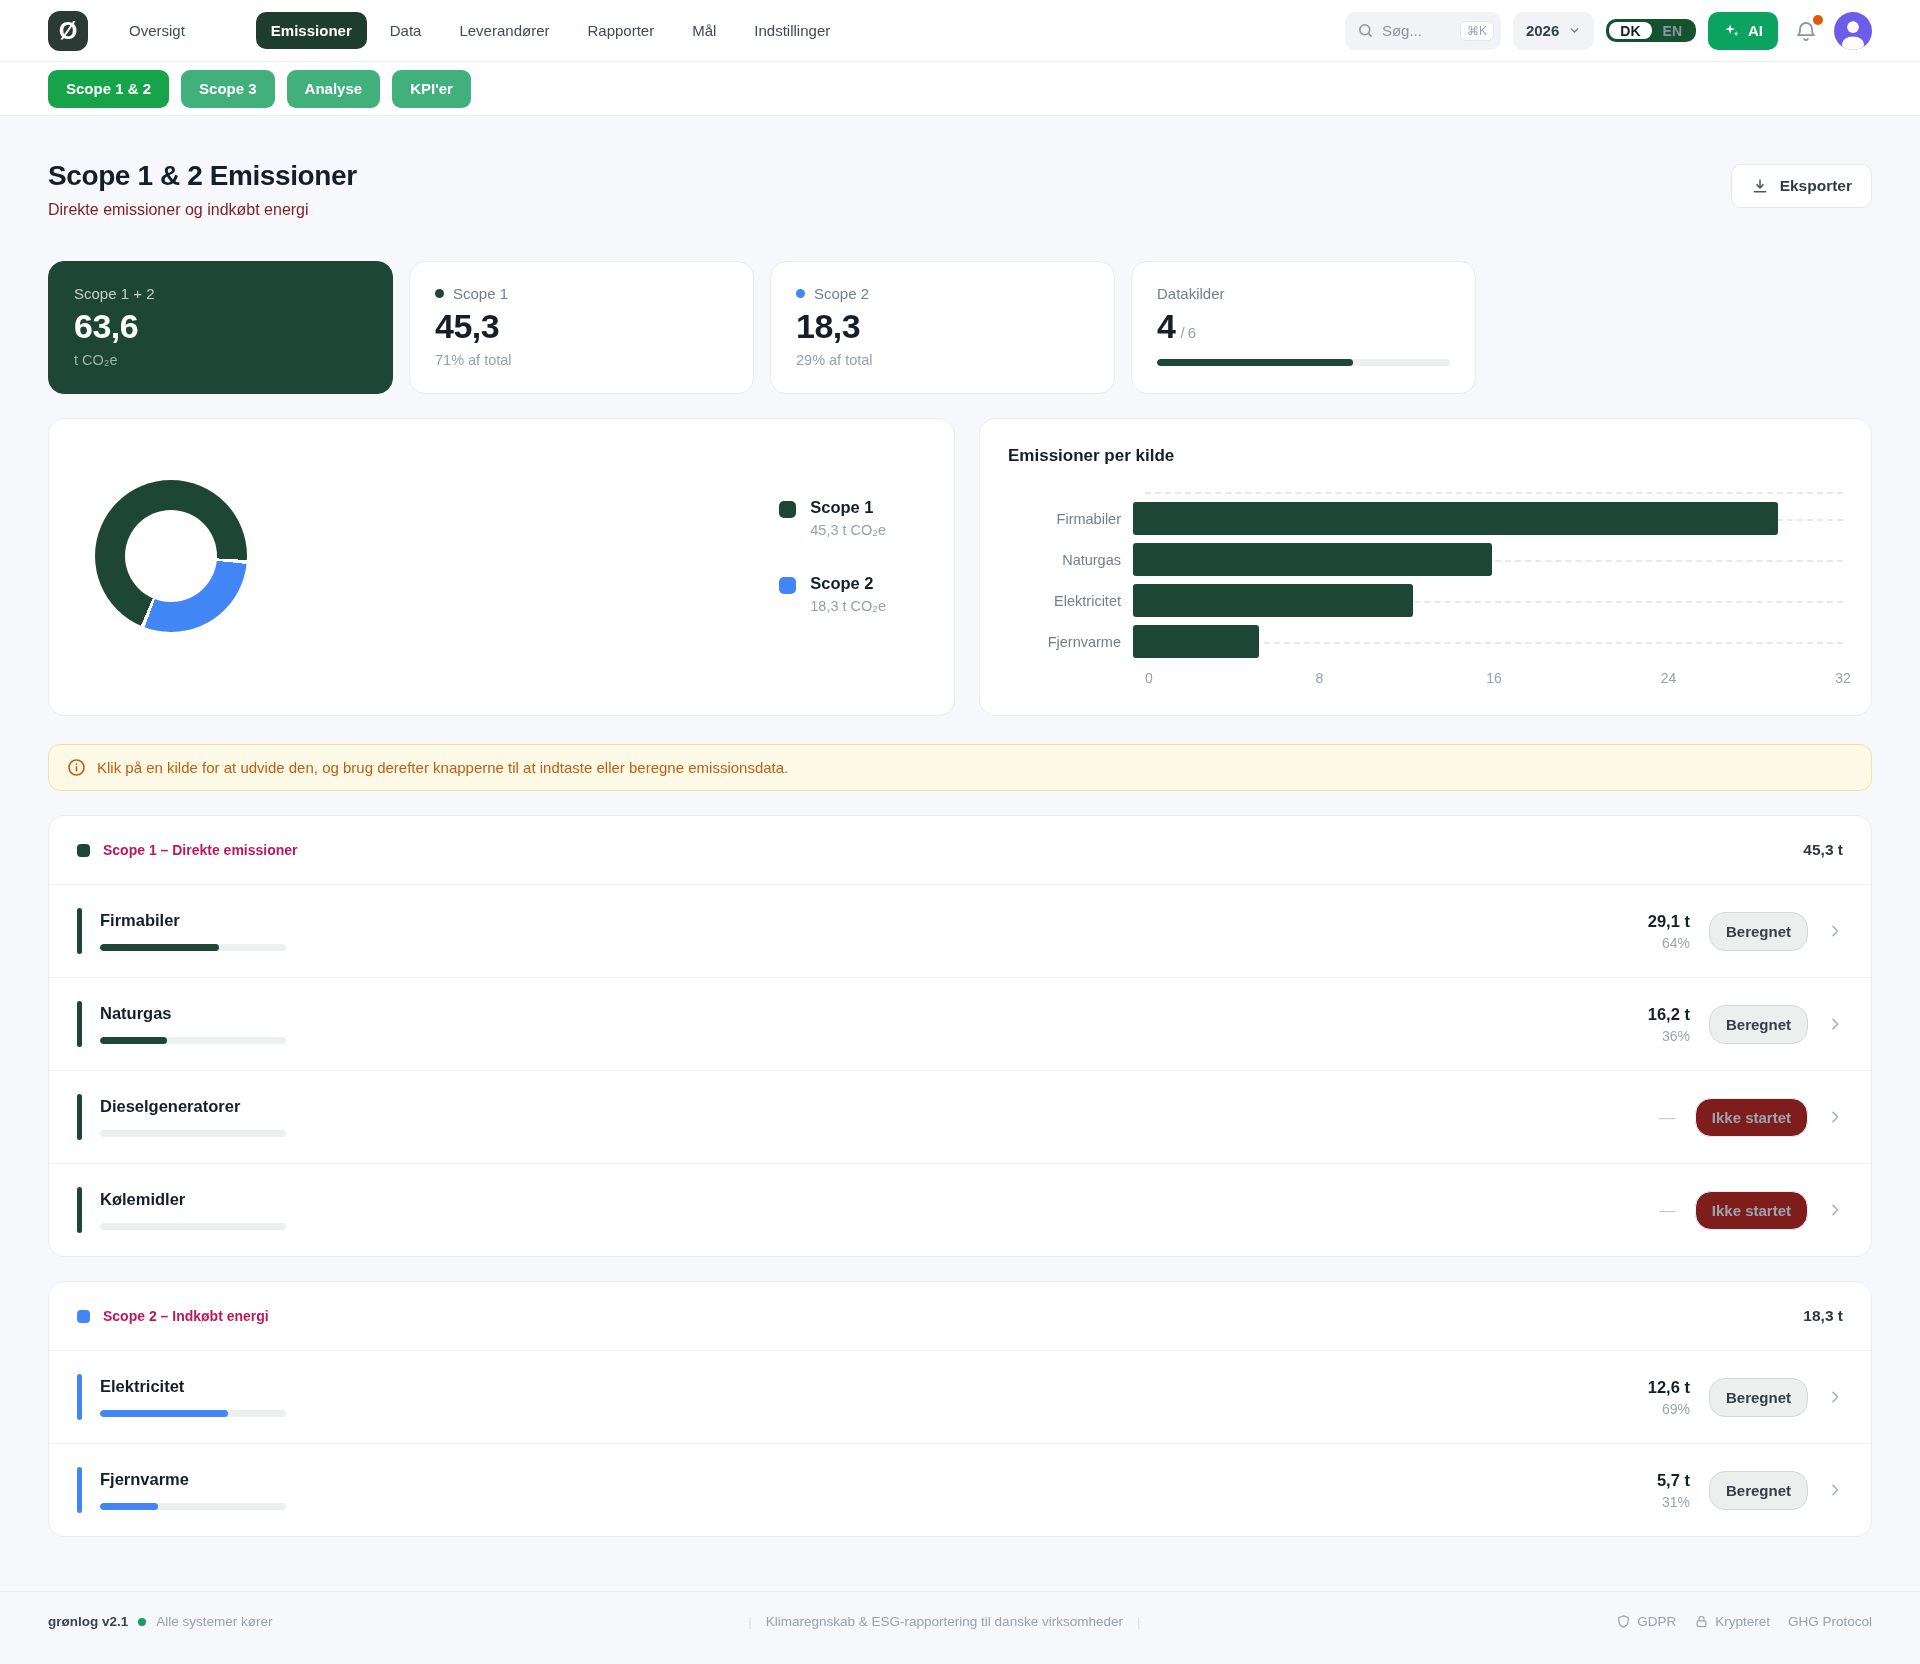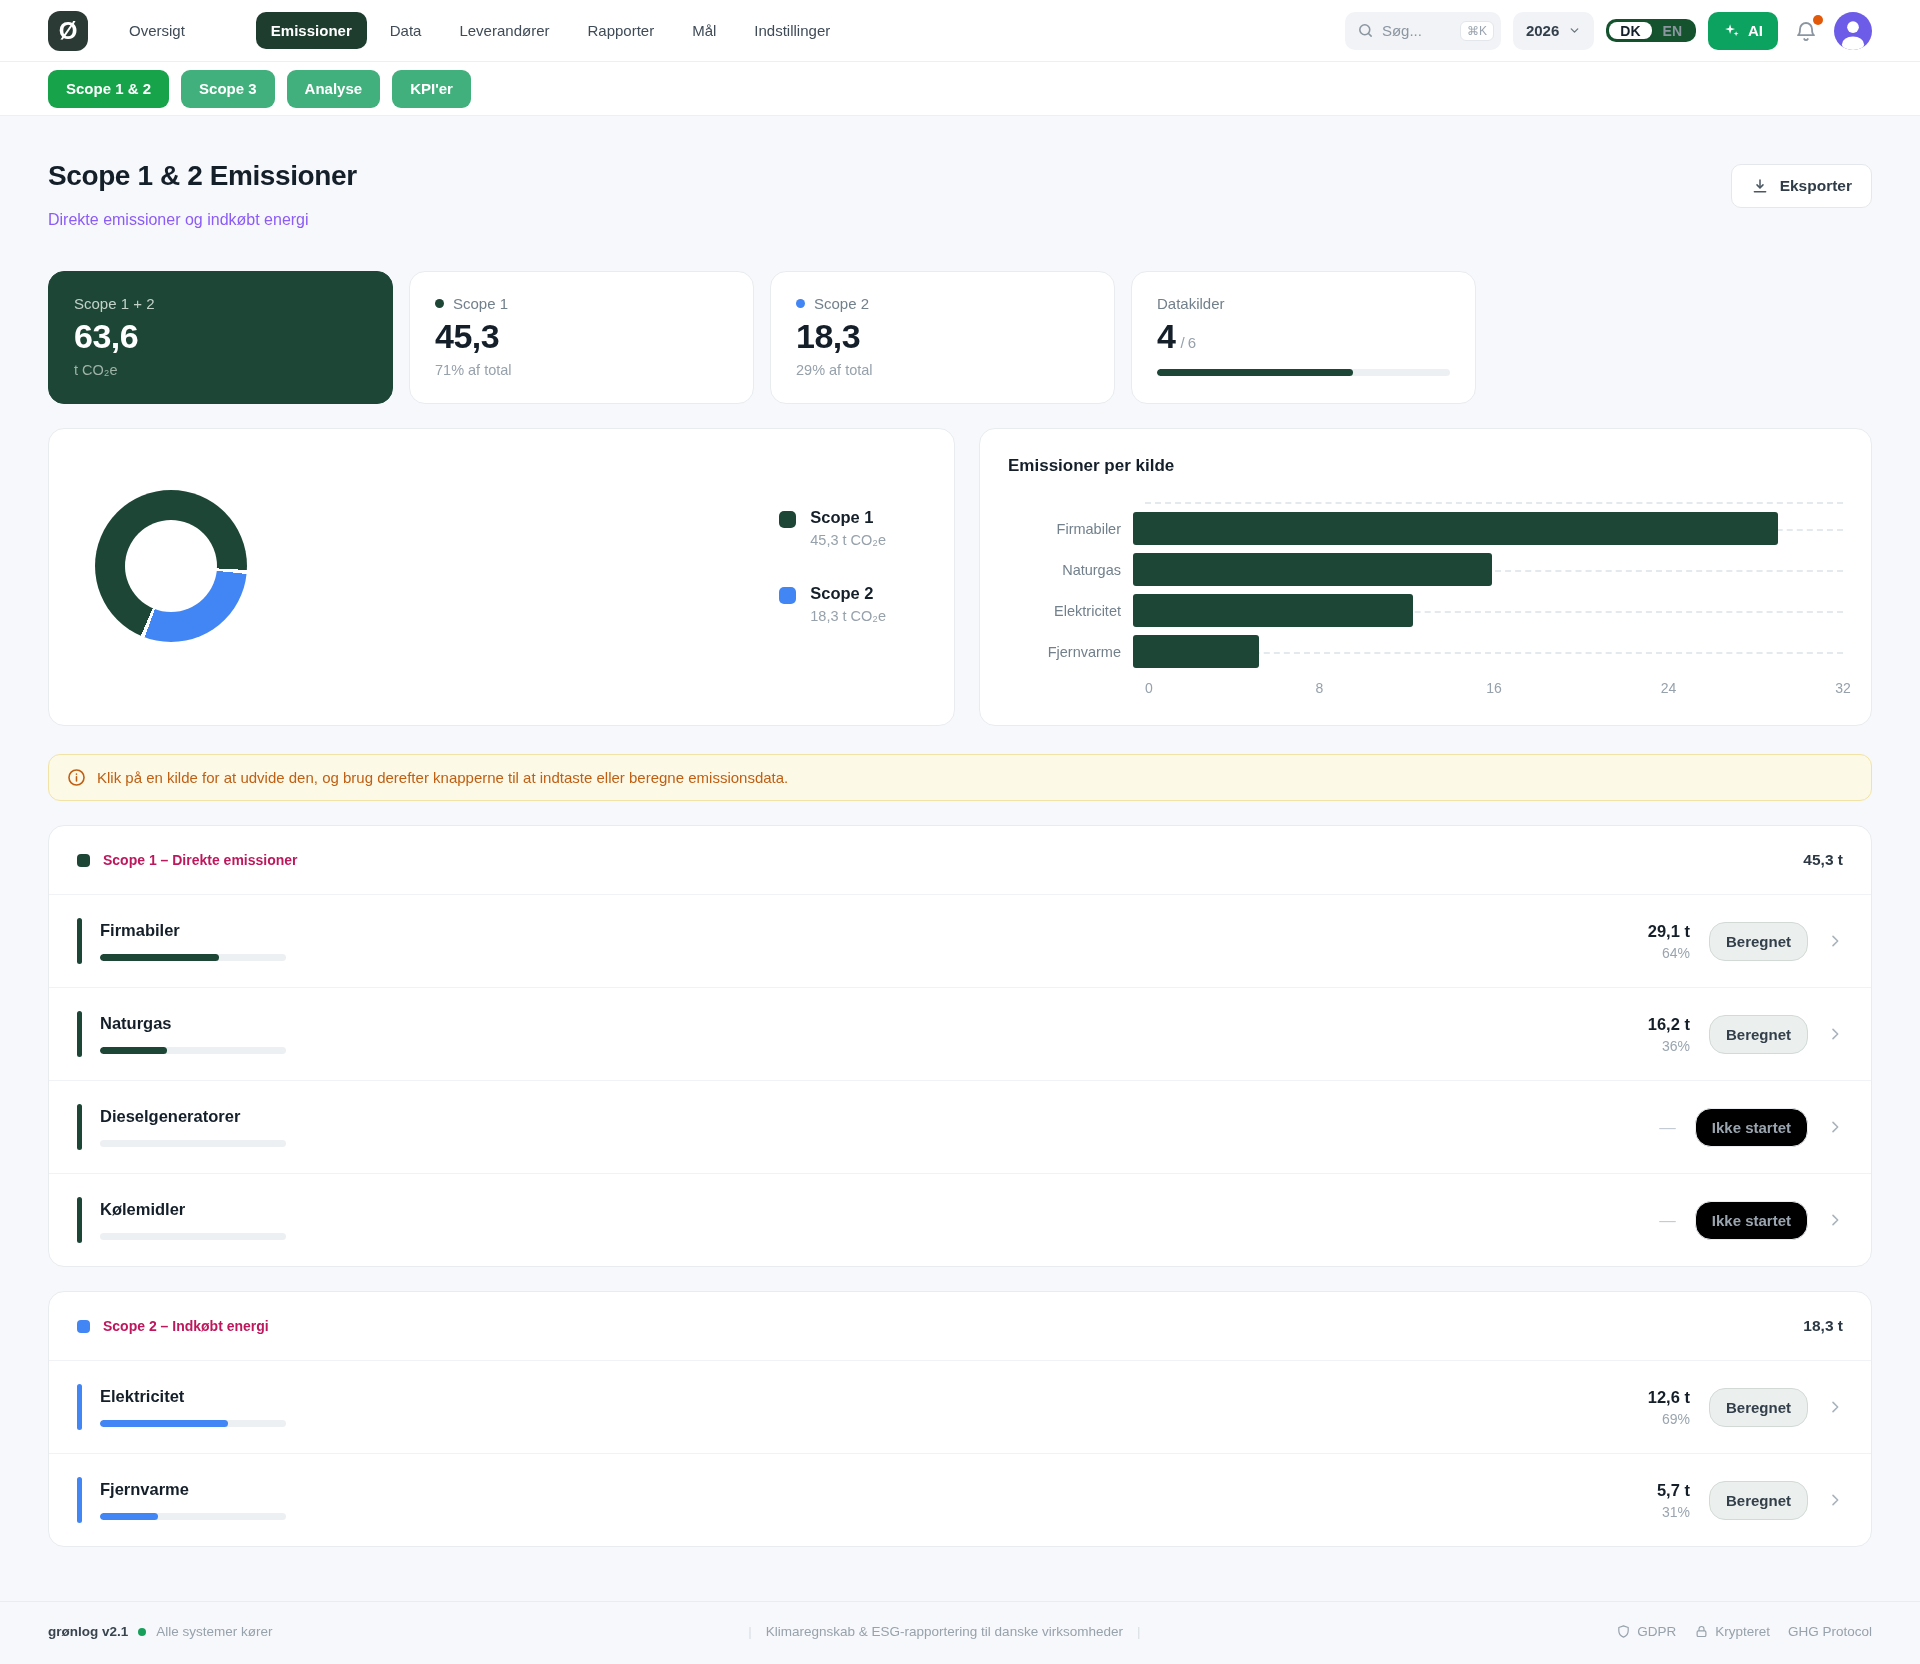--- a/index.html
+++ b/index.html
@@ -40,21 +40,21 @@
   .subnav { height:54px; background:#fff; border-bottom:1px solid #edf0f3;
     display:flex; align-items:center; gap:12px; padding:0 48px; }
   .pill { height:38px; padding:0 18px; border-radius:9px; color:#fff; font-size:15px; font-weight:600;
     display:flex; align-items:center; background:#41b07c; cursor:pointer; }
   .pill.active { background:#16a34a; }
 
   
   .main { padding:0 48px; }
   .page-head { display:flex; justify-content:space-between; align-items:flex-start; margin-top:44px; }
   .page-title { font-size:28px; font-weight:700; color:#141f2a; letter-spacing:-.4px; }
-  .page-sub { margin-top:19px; font-size:16px; color:#8b5cf6; }
+  .page-sub { margin-top:9px; font-size:16px; color:#7f1d1d; }
   .export-btn { display:flex; gap:11px; align-items:center; background:#fff; border:1px solid #e4e8ec;
     border-radius:10px; padding:12px 19px; font-size:15.5px; font-weight:600; color:#303c48; margin-top:4px; cursor:pointer; }
 
   
   .stats { display:flex; gap:16px; margin-top:42px; }
   .scard { width:345px; height:133px; background:#fff; border:1px solid #e8ecef; border-radius:16px; padding:23px 25px; }
   .scard.dark { background:#1d4636; border-color:#1d4636; }
   .scard-labelrow { display:flex; align-items:center; gap:9px; font-size:15px; color:#72808c; }
   .scard.dark .scard-labelrow { color:#c3d2c9; }
   .dot { width:9px; height:9px; border-radius:50%; flex:none; }
@@ -112,21 +112,21 @@
   .srow-track > div { height:100%; border-radius:4px; }
   .fill-green { background:#1d4636; } .fill-blue { background:#4285f4; }
   .srow-right { margin-left:auto; display:flex; align-items:center; gap:19px; }
   .srow-nums { text-align:right; }
   .srow-val { font-size:16.5px; font-weight:700; color:#141f2a; }
   .srow-val.muted { color:#c3cad1; font-weight:400; }
   .srow-pct { font-size:14px; color:#9aa5af; margin-top:4px; }
   .srow-pct:empty { display:none; }
   .status { border-radius:16px; padding:10px 16px; font-size:15px; font-weight:600; border:1px solid transparent; cursor:pointer; }
   .status.done { background:#ebefed; border-color:#d2dad5; color:#333f4b; }
-  .status.idle { background:#000000; border-color:#eaeef1; color:#9ba5af; }
+  .status.idle { background:#7f1d1d; border-color:#eaeef1; color:#9ba5af; }
   .chev { color:#aab4bd; }
 
   
   .footer { margin-top:54px; border-top:1px solid #e9edf0; padding:22px 48px;
     display:flex; align-items:center; font-size:13.5px; color:#97a2ac; }
   .f-left { display:flex; gap:10px; align-items:center; white-space:nowrap; }
   .f-app { font-weight:700; color:#39444f; }
   .f-dot { width:8px; height:8px; border-radius:50%; background:#18a05a; flex:none; }
   .f-center { flex:1; text-align:left; display:flex; align-items:center; justify-content:center; gap:14px; }
   .f-sep { color:#d8dee3; }

